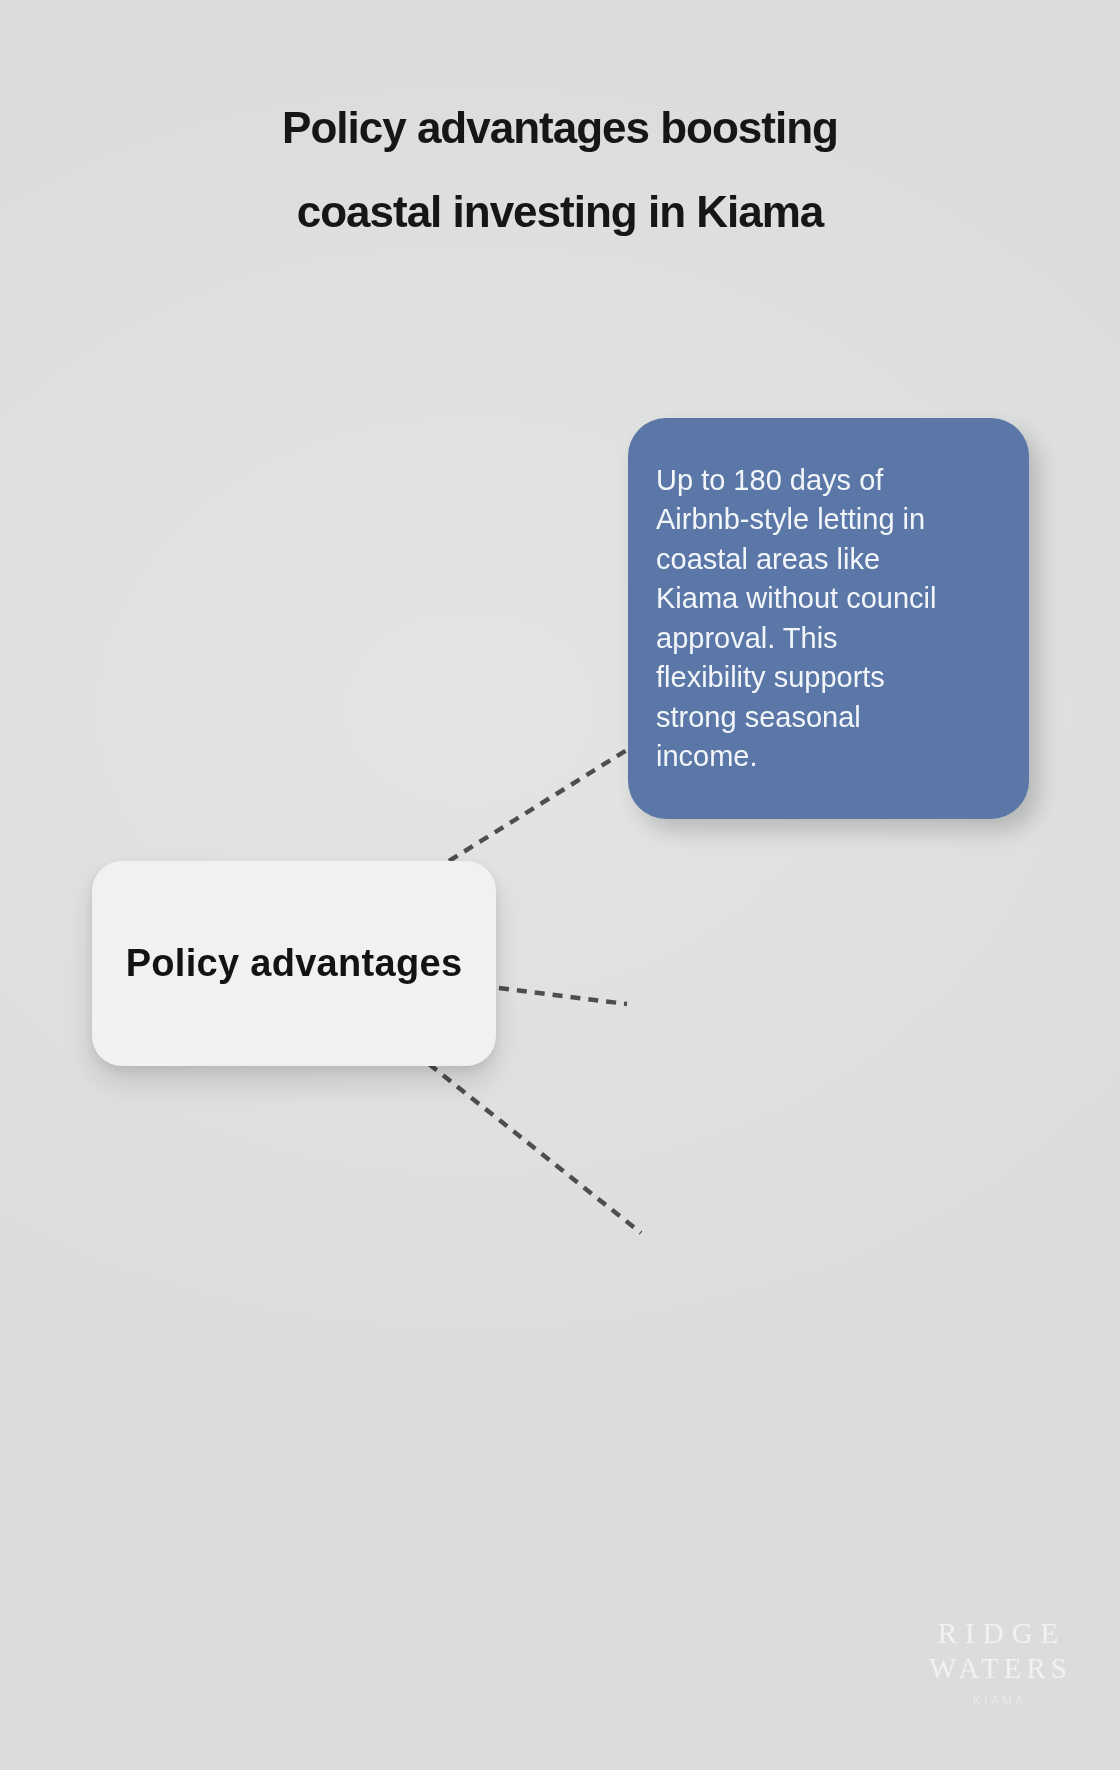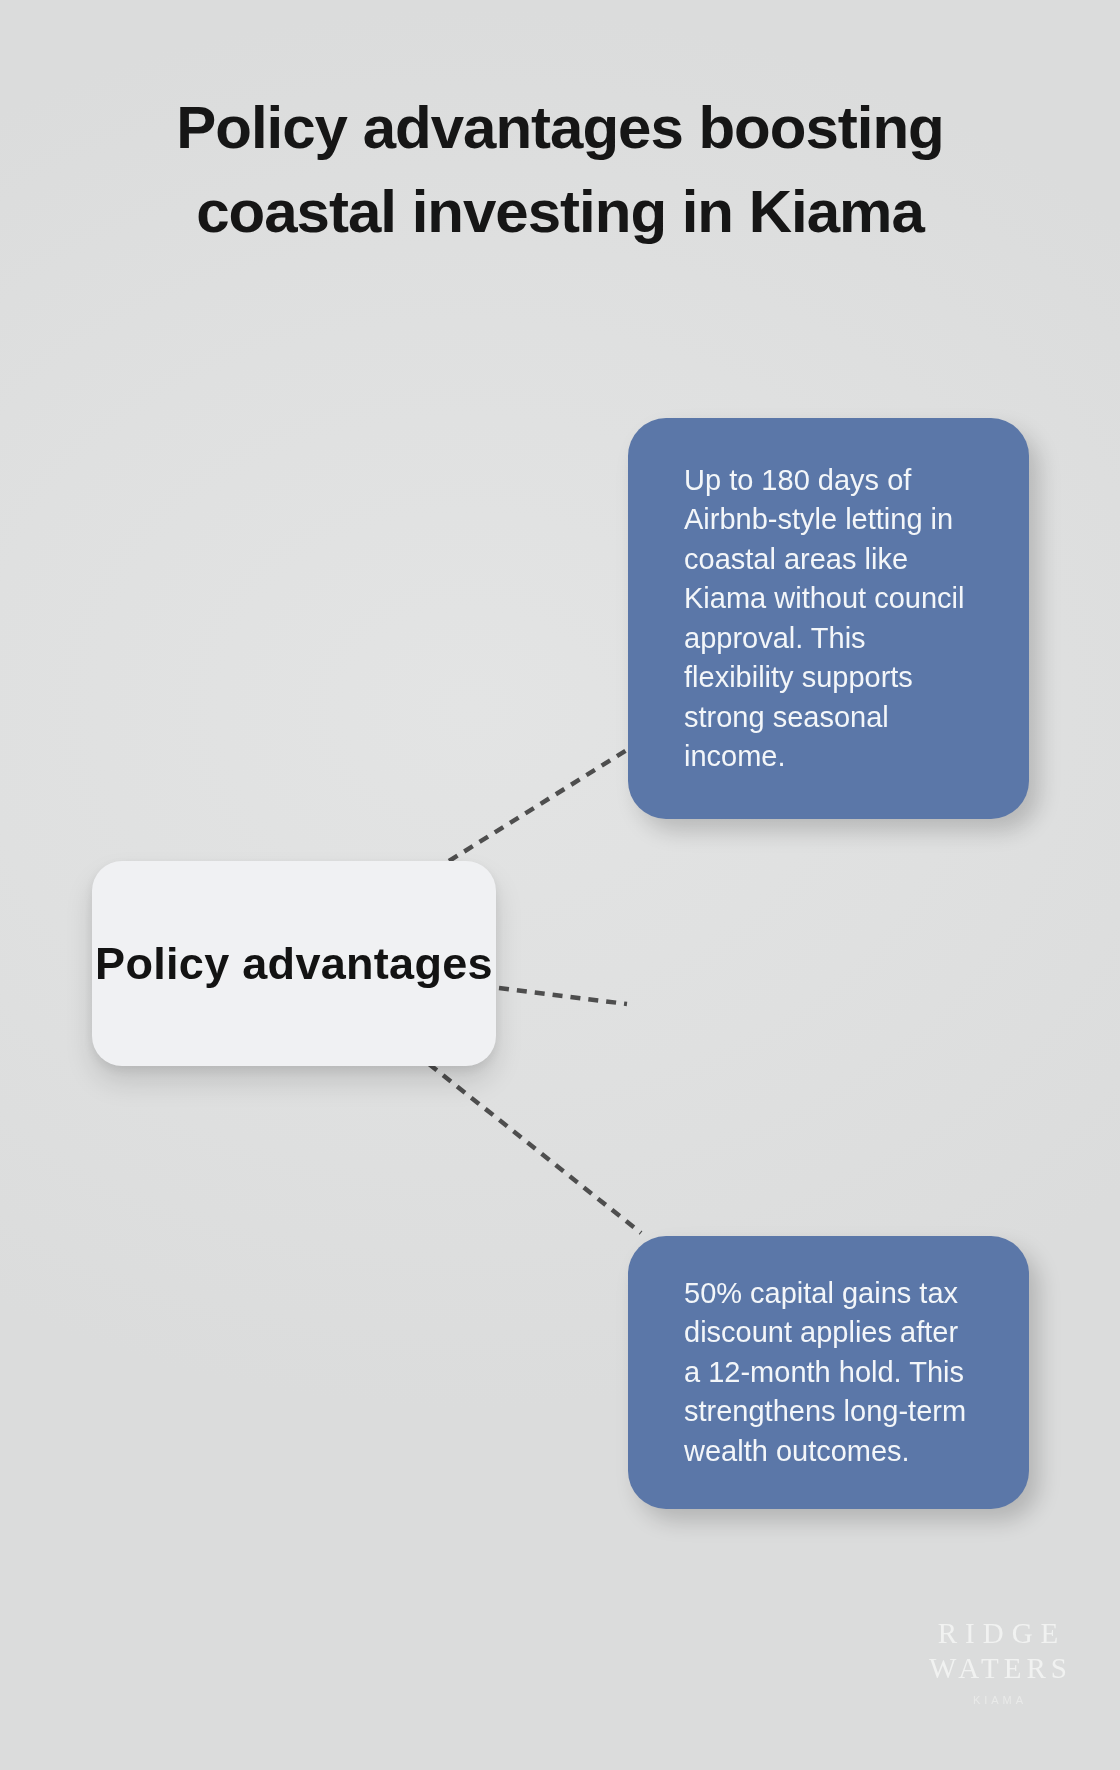--- a/index.html
+++ b/index.html
@@ -15,21 +15,21 @@
     overflow: hidden;
     background: radial-gradient(ellipse 900px 700px at 42% 40%, #e3e4e4 0%, #dfe0e0 55%, #dbdcdc 100%);
   }
   .page-title {
     position: absolute;
     top: 86px;
     left: 40px;
     right: 40px;
     margin: 0;
     text-align: center;
-    font-size: 60px;
+    font-size: 44px;
     line-height: 84px;
     font-weight: 700;
     letter-spacing: -1px;
     color: #161616;
     white-space: pre-line;
   }
   .connectors {
     position: absolute;
     top: 0; left: 0;
     width: 1120px;
@@ -42,37 +42,37 @@
     width: 404px;
     height: 205px;
     background: #f0f1f3;
     border-radius: 30px;
     box-shadow: 0 16px 28px rgba(0,0,0,0.13), 0 4px 10px rgba(0,0,0,0.07);
     display: flex;
     align-items: center;
     justify-content: center;
   }
   .hub-label {
-    font-size: 45px;
+    font-size: 38px;
     font-weight: 700;
     letter-spacing: 0.3px;
     color: #131313;
     text-align: center;
   }
   .leaf-node {
     position: absolute;
     left: 628px;
     width: 401px;
     background: #5b77a8;
     border-radius: 38px;
     box-shadow: 10px 12px 22px rgba(0,0,0,0.18);
     display: flex;
     align-items: center;
     box-sizing: border-box;
-    padding: 0 56px;
+    padding: 0 28px;
   }
   .leaf-node-1 { top: 418px; height: 401px; }
   .leaf-node-2 { top: 891px; height: 274px; }
   .leaf-node-3 { top: 1236px; height: 273px; }
   .leaf-text {
     font-size: 29px;
     line-height: 39.5px;
     color: #f3f6f9;
     white-space: pre-line;
   }
@@ -132,27 +132,20 @@
 Airbnb-style letting in
 coastal areas like
 Kiama without council
 approval. This
 flexibility supports
 strong seasonal
 income.</span>
   </div>
 
 
-  <div class="leaf-node leaf-node-3">
-    <span class="leaf-text">50% capital gains tax
-discount applies after
-a 12-month hold. This
-strengthens long-term
-wealth outcomes.</span>
-  </div>
 
   <div class="brand-logo">
     <span class="brand-line-1">RIDGE</span>
     <span class="brand-line-2">WATERS</span>
     <span class="brand-tagline">KIAMA</span>
   </div>
 
 </div>
 
 </body></html>

